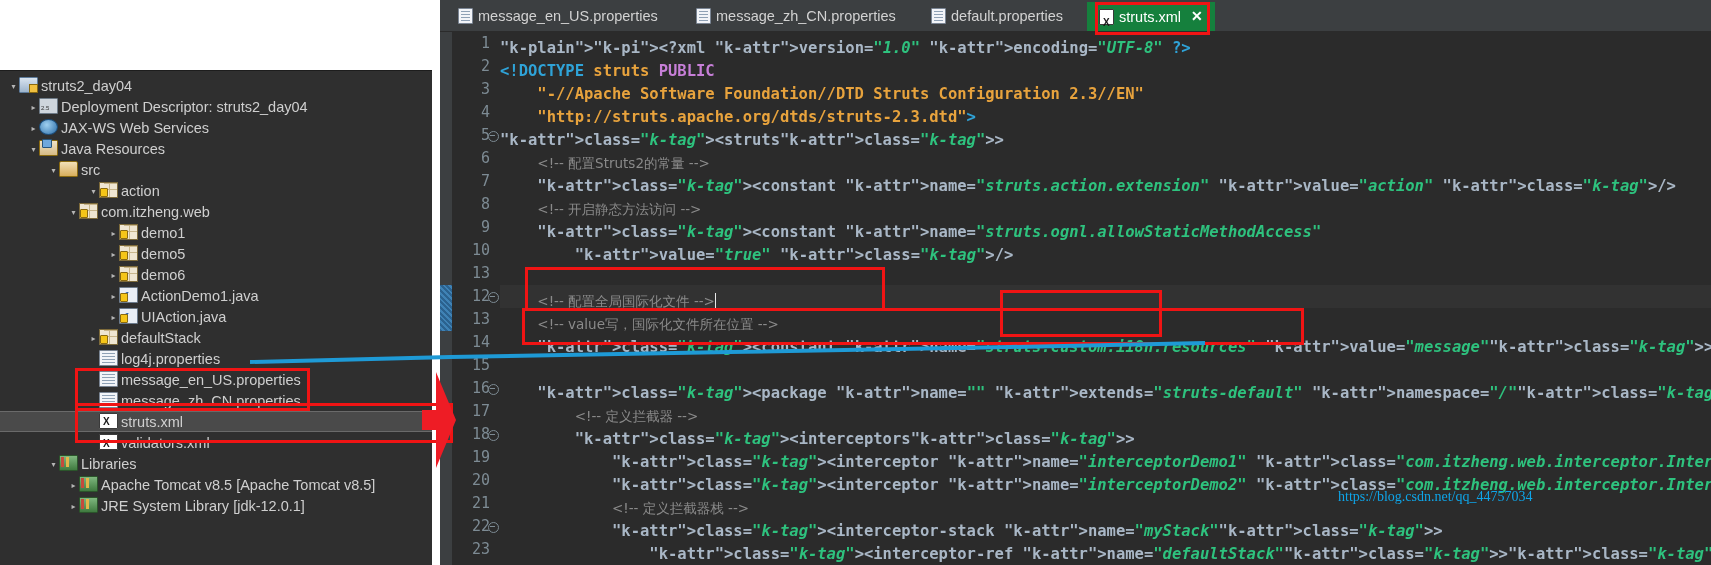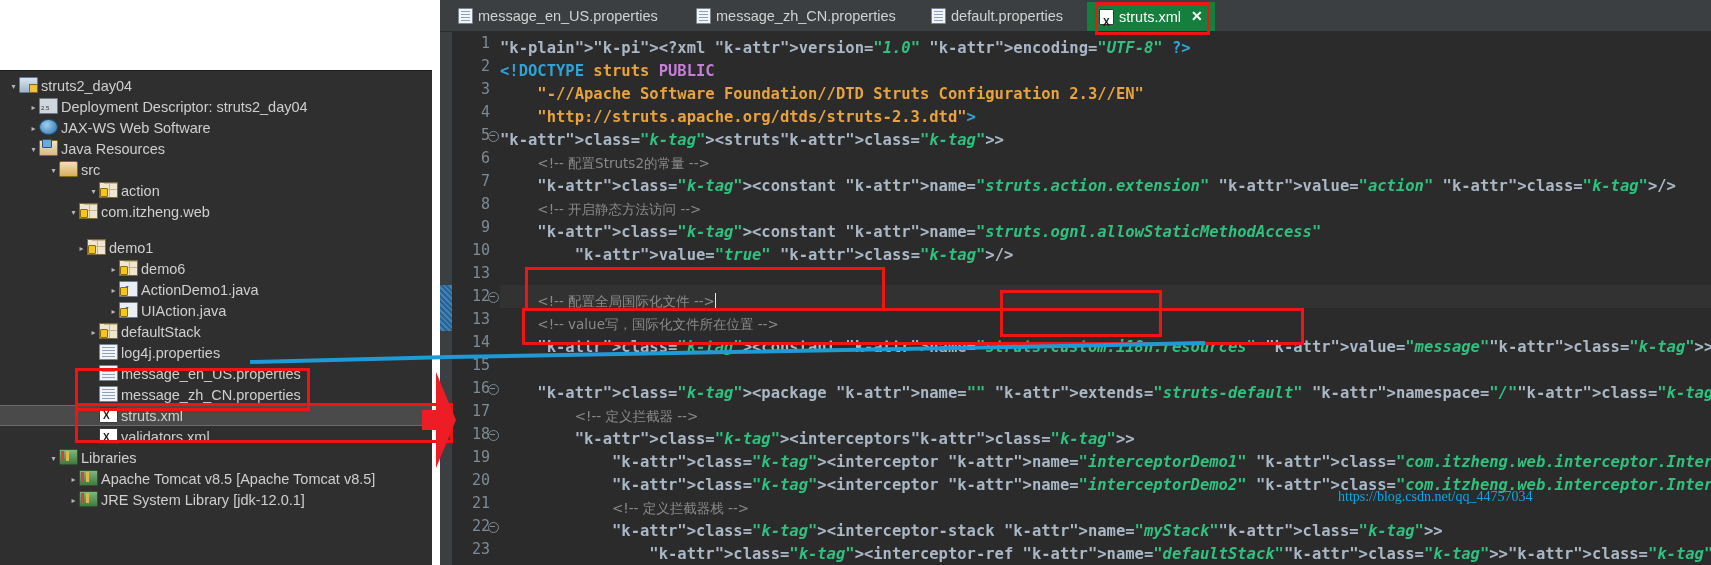--- a/index.html
+++ b/index.html
@@ -127,26 +127,27 @@
 </style>
 </head>
 <body>
 
 <div id="root">
 
   <div class="explorer">
     <div class="explorer-inner" id="tree" style="padding-top: 4px;">
         <div class="tree-row" style="padding-left: 8px;"><span class="arrow open"></span><span class="ticon ic-proj"></span><span class="tlabel">struts2_day04</span></div>
         <div class="tree-row" style="padding-left: 28px;"><span class="arrow closed"></span><span class="ticon ic-deploy"></span><span class="tlabel">Deployment Descriptor: struts2_day04</span></div>
-        <div class="tree-row" style="padding-left: 28px;"><span class="arrow closed"></span><span class="ticon ic-jaxws"></span><span class="tlabel">JAX-WS Web Software</span></div>
+        <div class="tree-row" style="padding-left: 28px;"><span class="arrow closed"></span><span class="ticon ic-jaxws"></span><span class="tlabel">JAX-WS Web Services</span></div>
         <div class="tree-row" style="padding-left: 28px;"><span class="arrow open"></span><span class="ticon ic-javares"></span><span class="tlabel">Java Resources</span></div>
         <div class="tree-row" style="padding-left: 48px;"><span class="arrow open"></span><span class="ticon ic-src"></span><span class="tlabel">src</span></div>
         <div class="tree-row" style="padding-left: 88px;"><span class="arrow open"></span><span class="ticon ic-pkg"></span><span class="tlabel">action</span></div>
         <div class="tree-row" style="padding-left: 68px;"><span class="arrow open"></span><span class="ticon ic-pkg"></span><span class="tlabel">com.itzheng.web</span></div>
-        <div class="tree-row" style="padding-left: 76px; margin-top: 15px;"><span class="arrow closed"></span><span class="ticon ic-pkg"></span><span class="tlabel">demo1</span></div>
+        <div class="tree-row" style="padding-left: 108px;"><span class="arrow closed"></span><span class="ticon ic-pkg"></span><span class="tlabel">demo1</span></div>
+        <div class="tree-row" style="padding-left: 108px;"><span class="arrow closed"></span><span class="ticon ic-pkg"></span><span class="tlabel">demo5</span></div>
         <div class="tree-row" style="padding-left: 108px;"><span class="arrow closed"></span><span class="ticon ic-pkg"></span><span class="tlabel">demo6</span></div>
         <div class="tree-row" style="padding-left: 108px;"><span class="arrow closed"></span><span class="ticon ic-java"></span><span class="tlabel">ActionDemo1.java</span></div>
         <div class="tree-row" style="padding-left: 108px;"><span class="arrow closed"></span><span class="ticon ic-java"></span><span class="tlabel">UIAction.java</span></div>
         <div class="tree-row" style="padding-left: 88px;"><span class="arrow closed"></span><span class="ticon ic-pkg"></span><span class="tlabel">defaultStack</span></div>
         <div class="tree-row" style="padding-left: 88px;"><span class="arrow none"></span><span class="ticon ic-file"></span><span class="tlabel">log4j.properties</span></div>
         <div class="tree-row" style="padding-left: 88px;"><span class="arrow none"></span><span class="ticon ic-file"></span><span class="tlabel">message_en_US.properties</span></div>
         <div class="tree-row" style="padding-left: 88px;"><span class="arrow none"></span><span class="ticon ic-file"></span><span class="tlabel">message_zh_CN.properties</span></div>
         <div class="tree-row selected" style="padding-left: 88px;"><span class="arrow none"></span><span class="ticon ic-xml"></span><span class="tlabel">struts.xml</span></div>
         <div class="tree-row" style="padding-left: 88px;"><span class="arrow none"></span><span class="ticon ic-xml"></span><span class="tlabel">validators.xml</span></div>
         <div class="tree-row" style="padding-left: 48px;"><span class="arrow open"></span><span class="ticon ic-lib"></span><span class="tlabel">Libraries</span></div>

